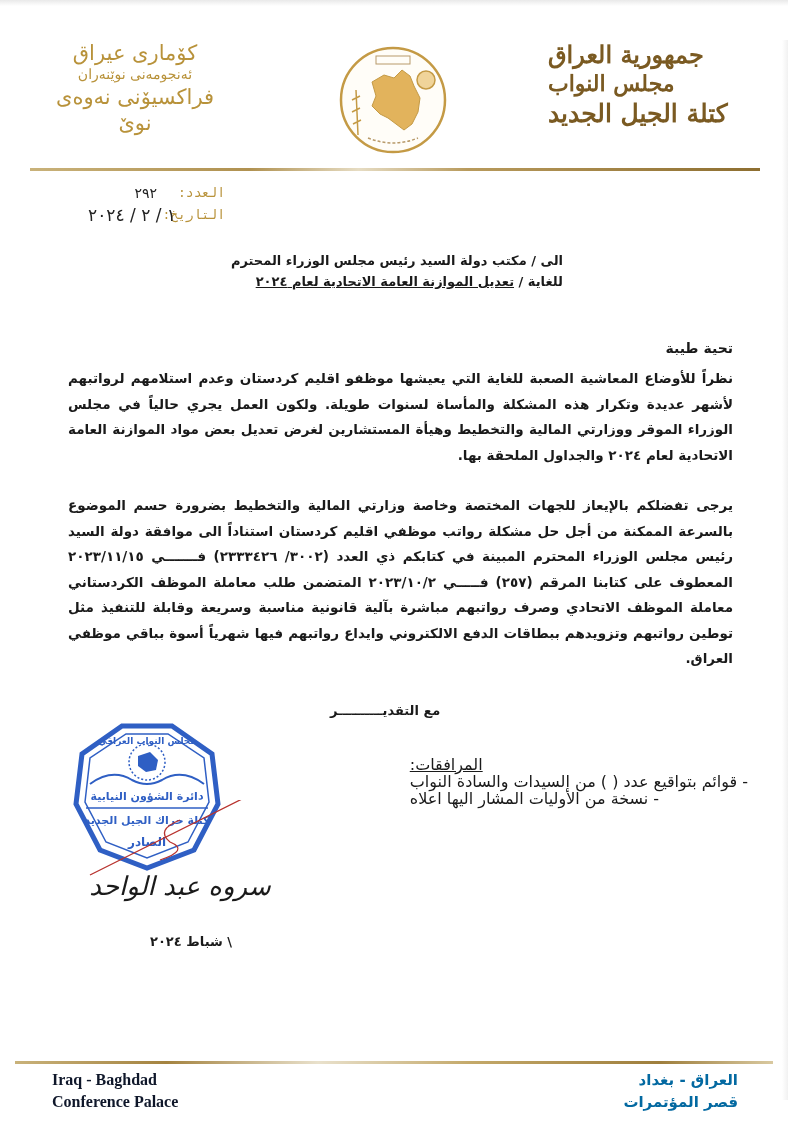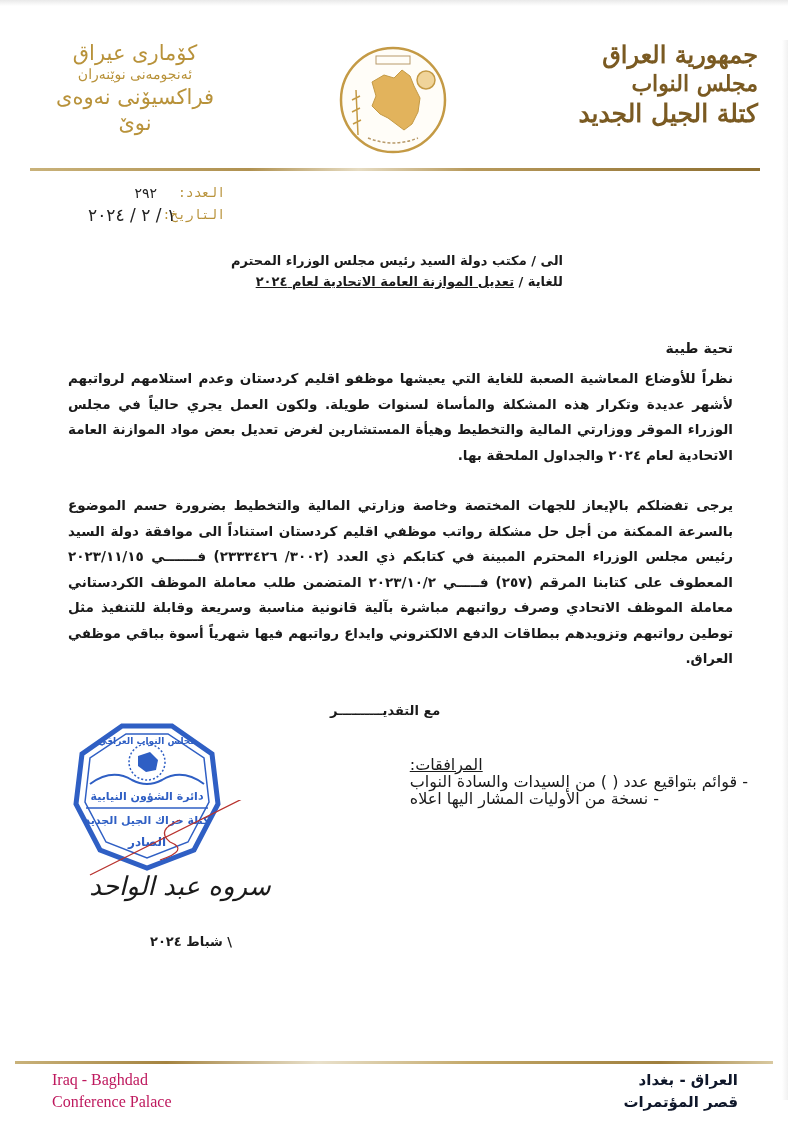--- a/index.html
+++ b/index.html
@@ -11,21 +11,21 @@
   .right-edge { position: absolute; right: 0; top: 40px; width: 6px; height: 1060px; background: linear-gradient(90deg, #ffffff, #f1f1f1); }
   .hdr-left {
     position: absolute; left: 40px; top: 40px; width: 190px; text-align: center; direction: rtl;
     font-family: "DejaVu Serif", serif; color: #b8923a; line-height: 1.25;
   }
   .hdr-left .l1 { font-size: 21px; }
   .hdr-left .l2 { font-size: 14px; }
   .hdr-left .l3 { font-size: 21px; }
 
   .hdr-right {
-    position: absolute; left: 548px; top: 40px; width: 210px; text-align: right; direction: rtl;
+    position: absolute; left: 548px; top: 40px; width: 210px; text-align: left; direction: rtl;
     font-family: "DejaVu Serif", serif; color: #7a5a22; line-height: 1.25; font-weight: bold;
   }
   .hdr-right .l1 { font-size: 24px; }
   .hdr-right .l2 { font-size: 22px; }
   .hdr-right .l3 { font-size: 25px; }
 
   .emblem { position: absolute; left: 332px; top: 40px; width: 122px; height: 120px; }
   .rule-top { position: absolute; left: 30px; top: 168px; width: 730px; height: 3px;
     background: linear-gradient(90deg, #c9b27a 0%, #b09150 30%, #e6dcc3 45%, #b89a5c 60%, #8d6e30 100%); }
 
@@ -47,22 +47,22 @@
 
   .attach { position: absolute; right: 40px; top: 756px; direction: rtl; font-size: 16px; font-weight: normal; line-height: 17px; text-align: left; }
   .attach .hd { text-decoration: underline; }
 
   .stamp { position: absolute; left: 72px; top: 722px; width: 150px; height: 150px; }
   .signature { position: absolute; left: 60px; top: 800px; width: 220px; height: 130px; }
   .signer { position: absolute; left: 86px; top: 930px; width: 210px; direction: rtl; text-align: center; font-weight: bold; font-size: 13px; line-height: 23px; }
 
   .rule-bottom { position: absolute; left: 15px; top: 1061px; width: 758px; height: 3px;
     background: linear-gradient(90deg, #c9b27a 0%, #a48340 20%, #e9e1cc 40%, #c4a96a 60%, #9e7e3c 85%, #d9c9a0 100%); }
-  .foot-left { position: absolute; left: 52px; top: 1069px; font-family: "Liberation Serif", serif; font-weight: normal; font-size: 16px; line-height: 22px; color: #be185d; }
-  .foot-right { position: absolute; right: 50px; top: 1069px; direction: rtl; text-align: right; font-weight: bold; font-size: 15px; line-height: 22px; color: #0f172a; }
+  .foot-left { position: absolute; left: 52px; top: 1069px; font-family: "Liberation Serif", serif; font-weight: bold; font-size: 16px; line-height: 22px; color: #0f172a; }
+  .foot-right { position: absolute; right: 50px; top: 1069px; direction: rtl; text-align: right; font-weight: bold; font-size: 15px; line-height: 22px; color: #0369a1; }
 </style>
 </head>
 <body>
 
 <div class="top-shade"></div>
 <div class="right-edge"></div>
 
 <div class="hdr-left">
   <div class="l1">كۆماری عیراق</div>
   <div class="l2">ئەنجومەنی نوێنەران</div>

